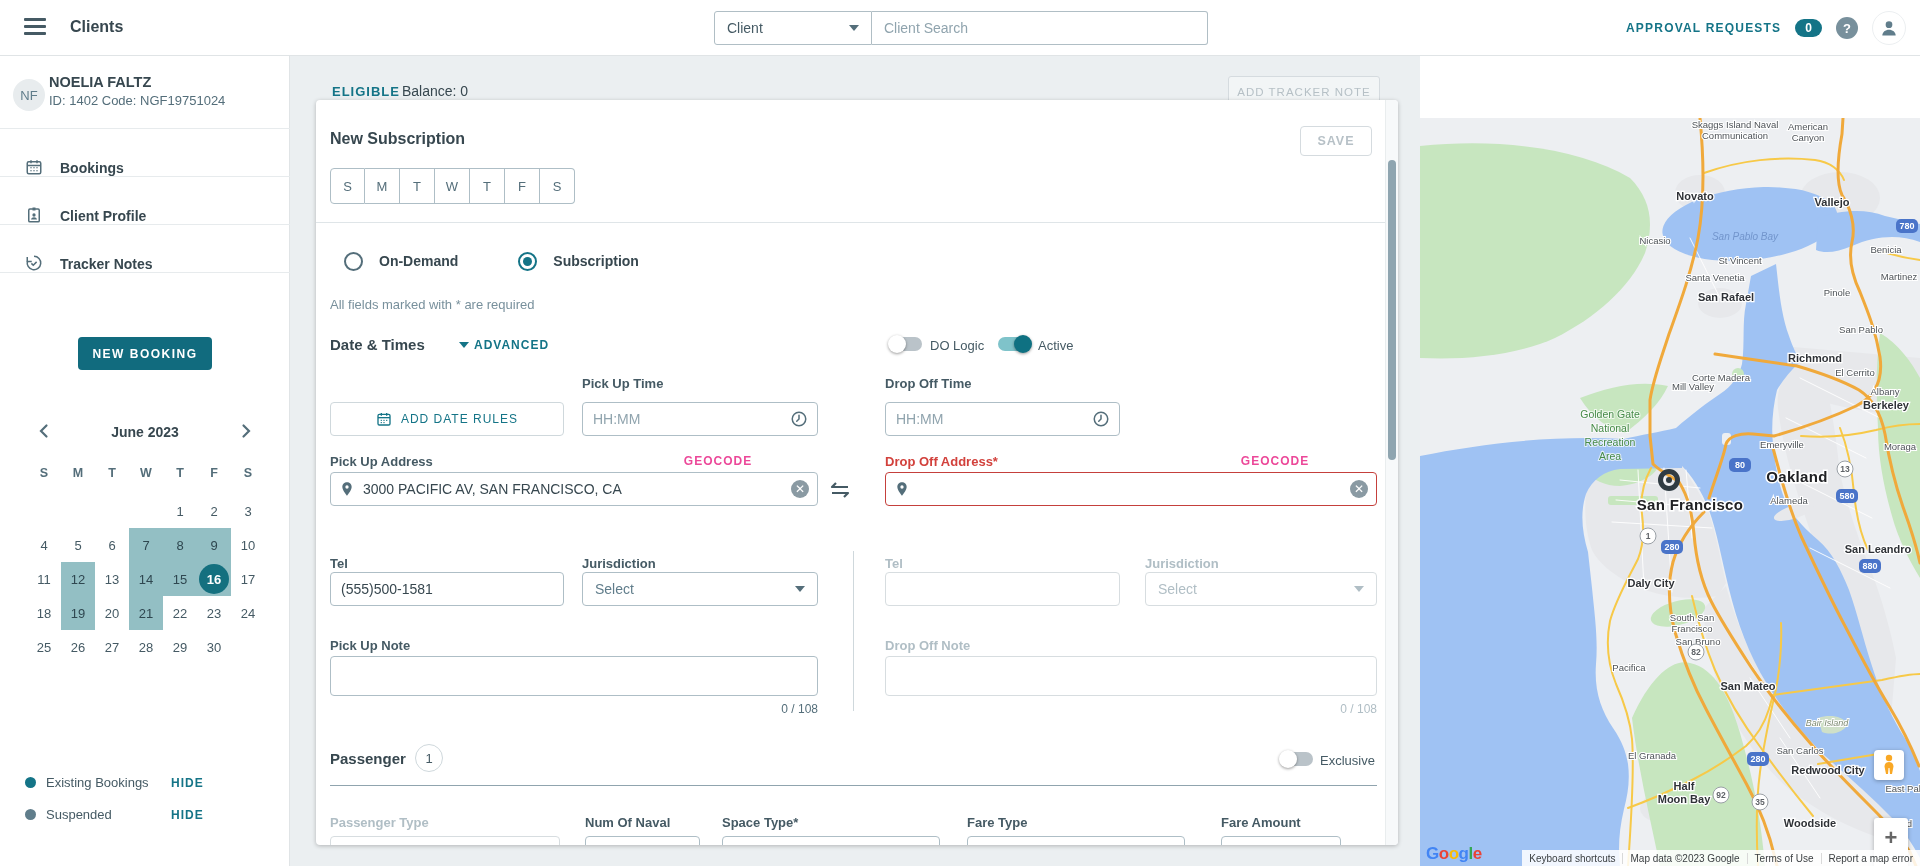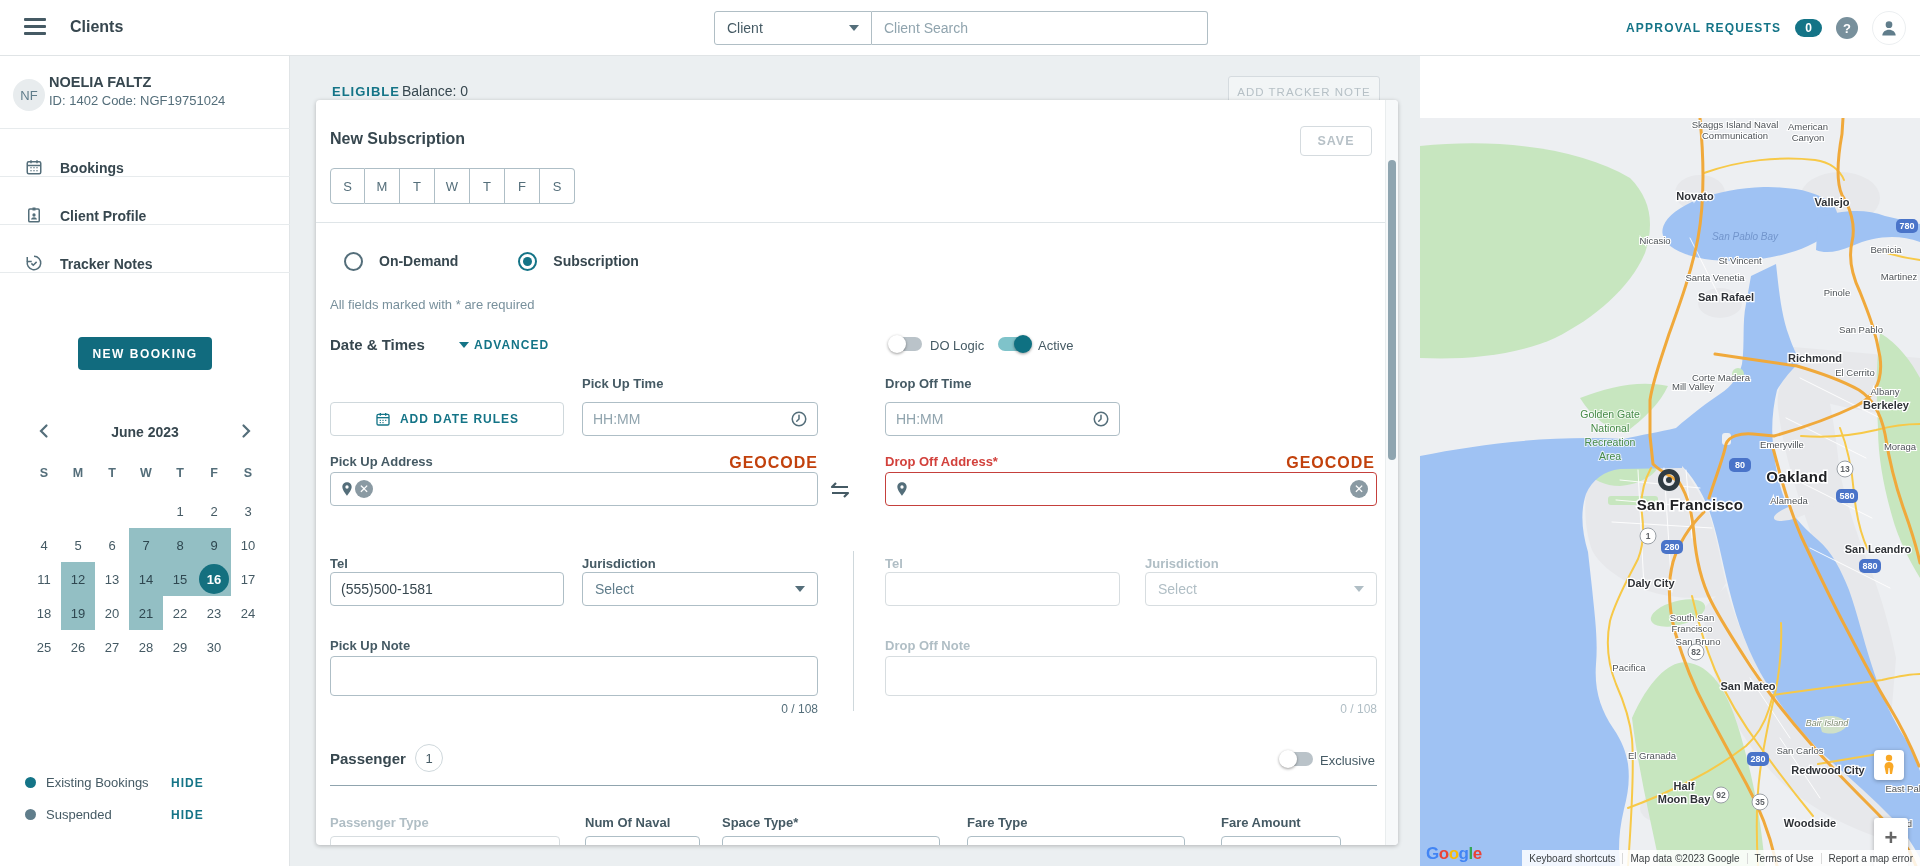--- a/index.html
+++ b/index.html
@@ -67,25 +67,25 @@
 .advanced{position:absolute;left:143px;top:238px;font-size:12px;font-weight:700;letter-spacing:1px;color:#147487;cursor:pointer}
 .advanced .tri{display:inline-block;width:0;height:0;border-left:5px solid transparent;border-right:5px solid transparent;border-top:6px solid #147487;margin-right:5px;vertical-align:1px}
 .tgl{position:absolute;width:32px;height:14px;border-radius:7px;cursor:pointer}
 .tgl .knob{position:absolute;top:-2px;width:18px;height:18px;border-radius:50%}
 .tgl.off{background:#bac3c9}.tgl.off .knob{left:-2px;background:#fff;box-shadow:0 1px 3px rgba(0,0,0,.4)}
 .tgl.on{background:#7fc3ca}.tgl.on .knob{right:-2px;background:#0f7182;box-shadow:0 1px 3px rgba(0,0,0,.4)}
 .tgl-label{position:absolute;font-size:13px;color:#455a64}
 .fld-label{position:absolute;font-size:13px;font-weight:600;color:#455a64}
 .fld-label.dis{color:#b0bec5}
 .fld-label.err{color:#d2413c}
-.geocode{position:absolute;font-size:16px;font-weight:700;letter-spacing:1px;color:#c2410c;text-align:right;cursor:pointer}
+.geocode{position:absolute;font-size:12px;font-weight:700;letter-spacing:1px;color:#ec4899;text-align:center;cursor:pointer}
 .inp{position:absolute;height:34px;border:1px solid #aebec6;border-radius:4px;background:#fff;font-size:14px;color:#37474f;padding:0 10px;outline:none;font-family:inherit}
 .inp::placeholder{color:#90a4ae}
 .inp.dis{border-color:#d7dde0}
-.date-rules-btn{position:absolute;left:14px;top:302px;width:234px;height:34px;border:1px solid #cfd8dc;border-radius:4px;background:#fff;color:#147487;font-size:12px;font-weight:700;letter-spacing:1px;cursor:pointer;display:flex;align-items:center;justify-content:center;gap:9px;font-family:inherit}
+.date-rules-btn{position:absolute;left:14px;top:302px;width:234px;height:34px;border:1px solid #cfd8dc;border-radius:4px;background:#fff;color:#147487;font-size:12px;font-weight:400;letter-spacing:1px;cursor:pointer;display:flex;align-items:center;justify-content:center;gap:9px;font-family:inherit}
 .icon-in-field{position:absolute;pointer-events:none}
 .addr-input{position:absolute;height:34px;border:1px solid #aebec6;border-radius:4px;background:#fff;display:flex;align-items:center;padding:0 8px;cursor:text}
 .addr-input.err{border:1.5px solid #c5403c}
 .addr-text{font-size:14px;color:#37474f;margin-left:8px;flex:1;white-space:nowrap;overflow:hidden}
 .clear-ic{width:18px;height:18px;border-radius:50%;background:#8a9aa3;color:#fff;display:flex;align-items:center;justify-content:center;font-size:12px;cursor:pointer;flex:0 0 18px}
 .select-box{position:absolute;height:34px;border:1px solid #aebec6;border-radius:4px;background:#fff;display:flex;align-items:center;justify-content:space-between;padding:0 12px;font-size:14px;color:#607d8b;cursor:pointer}
 .select-box.dis{border-color:#d7dde0;color:#b0bec5}
 .sel-tri{width:0;height:0;border-left:5px solid transparent;border-right:5px solid transparent;border-top:6px solid #546e7a}
 .select-box.dis .sel-tri{border-top-color:#b0bec5}
 .note-ta{position:absolute;height:40px;border:1px solid #aebec6;border-radius:4px;resize:none;outline:none;font-family:inherit;font-size:14px;padding:6px 10px}
@@ -322,20 +322,21 @@
           <circle cx="12" cy="12" r="9" fill="none" stroke="#546e7a" stroke-width="2"></circle>
           <path d="M12 7v5l-3 3" fill="none" stroke="#546e7a" stroke-width="2" stroke-linecap="round"></path>
         </svg>
 
       <div class="fld-label" style="left:14px;top:354px">Pick Up Address</div>
       <div class="geocode" style="left:302px;top:354px;width:200px">GEOCODE</div>
       <div class="addr-input" style="left:14px;top:372px;width:488px">
         <svg width="16" height="16" viewBox="0 0 24 24">
             <path d="M12 2C8.1 2 5 5.1 5 9c0 5 7 13 7 13s7-8 7-13c0-3.9-3.1-7-7-7zm0 9.5A2.5 2.5 0 1 1 12 6.5a2.5 2.5 0 0 1 0 5z" fill="#546e7a"></path>
           </svg>
+        <span class="addr-text">3000 PACIFIC AV, SAN FRANCISCO, CA</span>
         <span class="clear-ic">✕</span>
       </div>
       <svg class="abs" style="left:512px;top:378px" width="24" height="24" viewBox="0 0 24 24">
           <path d="M8 5L4 9h16" fill="none" stroke="#455a64" stroke-width="2.2" stroke-linejoin="round"></path>
           <path d="M16 19l4-4H4" fill="none" stroke="#455a64" stroke-width="2.2" stroke-linejoin="round"></path>
         </svg>
 
       <div class="fld-label err" style="left:569px;top:354px">Drop Off Address*</div>
       <div class="geocode" style="left:859px;top:354px;width:200px">GEOCODE</div>
       <div class="addr-input err" style="left:569px;top:372px;width:492px">

